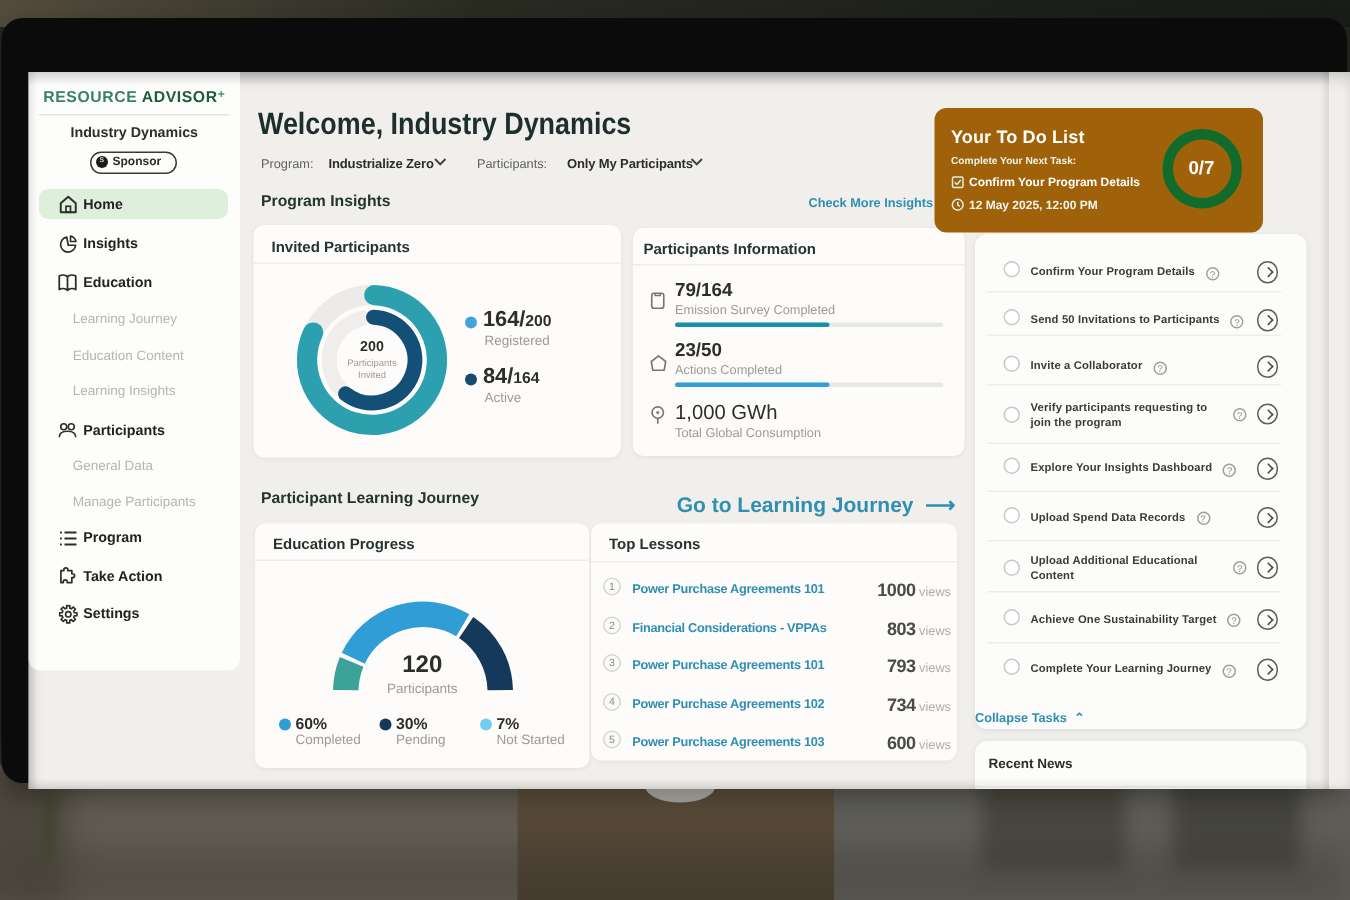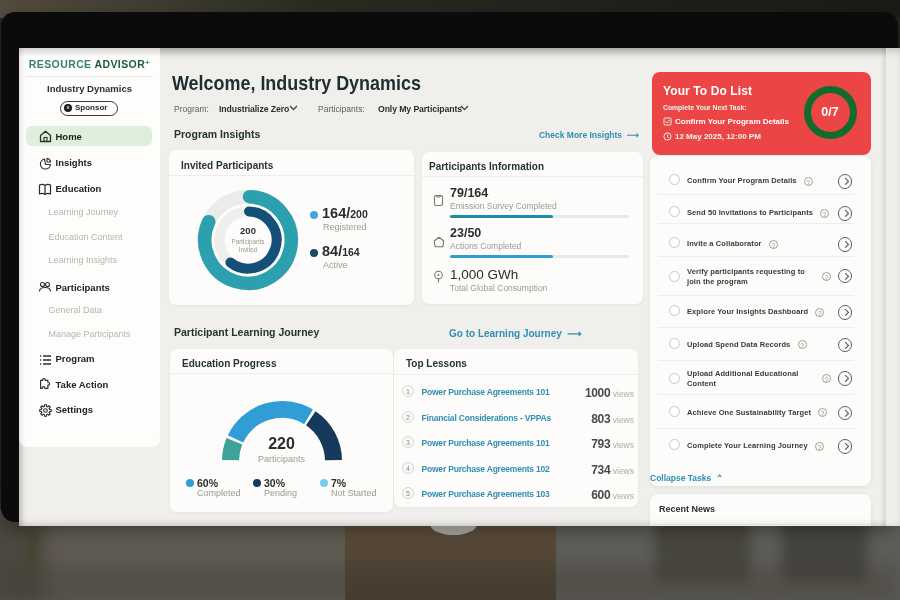--- a/index.html
+++ b/index.html
@@ -172,33 +172,33 @@
     <svg class="abs" style="left:11px;top:118px;" width="11" height="14" viewBox="0 0 11 14">
         <circle cx="5.5" cy="5" r="3.8" fill="none" stroke="#77766f" stroke-width="1.1"></circle>
         <path d="M5.5 8.8 L5.5 12.5" stroke="#77766f" stroke-width="1.1"></path>
         <circle cx="5.5" cy="5" r="1" fill="#77766f"></circle>
       </svg>
     <div class="abs" style="left:28px;top:115px;font-size:13.5px;font-weight:400;color:#2d2d2b;">1,000 GWh</div>
     <div class="abs" style="left:28px;top:131px;font-size:8.5px;color:#9b9a96;">Total Global Consumption</div>
   </div>
 
   <div class="abs" style="left:155px;top:278px;font-size:10.5px;font-weight:700;color:#24342f;">Participant Learning Journey</div>
-  <div class="abs" style="left:430px;top:279.5px;width:190px;text-align:left;font-size:10px;font-weight:700;color:#2d8fb4;">Go to Learning Journey &nbsp;⟶</div>
+  <div class="abs" style="left:430px;top:279.5px;width:190px;text-align:center;font-size:14px;font-weight:700;color:#2d8fb4;">Go to Learning Journey &nbsp;⟶</div>
 
   <div class="abs" style="left:151px;top:301px;width:223px;height:163px;background:#fdfcfa;border-radius:7px;box-shadow:0 1px 3px rgba(0,0,0,.05);">
     <div class="abs" style="left:12px;top:9px;font-size:10px;font-weight:700;color:#24342f;">Education Progress</div>
     <div class="abs" style="left:0;top:24px;width:223px;height:1px;background:#ededeb;"></div>
     <svg class="abs" style="left:50px;top:42px;" width="124" height="72" viewBox="0 0 124 72">
       <g transform="translate(62,70)">
         <path d="M -51.49 -0.90 A 51.5 51.5 0 0 1 -47.58 -19.71" fill="none" stroke="#3aa39a" stroke-width="17"></path>
         <path d="M -46.48 -22.17 A 51.5 51.5 0 0 1 26.52 -44.14" fill="none" stroke="#2d9ed9" stroke-width="17"></path>
         <path d="M 28.80 -42.70 A 51.5 51.5 0 0 1 51.49 -0.90" fill="none" stroke="#14395c" stroke-width="17"></path>
       </g>
     </svg>
-    <div class="abs" style="left:0;top:85.5px;width:223px;text-align:center;font-size:16px;font-weight:700;color:#2d2d2b;">220</div>
+    <div class="abs" style="left:0;top:85.5px;width:223px;text-align:center;font-size:16px;font-weight:700;color:#2d2d2b;">120</div>
     <div class="abs" style="left:0;top:104.5px;width:223px;text-align:center;font-size:9px;color:#9b9a96;">Participants</div>
     <div class="abs" style="left:16px;top:130px;width:8px;height:8px;border-radius:50%;background:#2d9ed9;"></div>
     <div class="abs" style="left:27px;top:127.5px;font-size:10.5px;font-weight:700;color:#2d2d2b;">60%</div>
     <div class="abs" style="left:27px;top:139px;font-size:9px;color:#9b9a96;">Completed</div>
     <div class="abs" style="left:83px;top:130px;width:8px;height:8px;border-radius:50%;background:#14395c;"></div>
     <div class="abs" style="left:94px;top:127.5px;font-size:10.5px;font-weight:700;color:#2d2d2b;">30%</div>
     <div class="abs" style="left:94px;top:139px;font-size:9px;color:#9b9a96;">Pending</div>
     <div class="abs" style="left:150px;top:130px;width:8px;height:8px;border-radius:50%;background:#72cef3;"></div>
     <div class="abs" style="left:161px;top:127.5px;font-size:10.5px;font-weight:700;color:#2d2d2b;">7%</div>
     <div class="abs" style="left:161px;top:139px;font-size:9px;color:#9b9a96;white-space:nowrap;">Not Started</div>
@@ -286,21 +286,21 @@
       </div>
     <div class="tsep" style="top:272px;"></div>
     <div class="task" style="top:283px;">
         <span class="tcirc"></span>
         <span class="ttext" style="top:2px;">Complete Your Learning Journey <span class="tq">?</span></span>
         <span class="tchev"></span>
       </div>
     <div class="abs" style="left:0;top:317px;width:221px;text-align:left;font-size:8.5px;font-weight:700;color:#2d8fb4;">Collapse Tasks &nbsp;⌃</div>
   </div>
 
-  <div class="abs" style="left:633px;top:23.5px;width:219px;height:83.5px;background:#ef4444;border-radius:8px;">
+  <div class="abs" style="left:604px;top:23.5px;width:219px;height:83.5px;background:#a16207;border-radius:8px;">
     <div class="abs" style="left:11px;top:12px;font-size:12px;font-weight:700;color:#fff;letter-spacing:.1px;">Your To Do List</div>
     <div class="abs" style="left:11px;top:32px;font-size:6.8px;font-weight:700;color:#eaf4ea;">Complete Your Next Task:</div>
     <svg class="abs" style="left:11px;top:45.5px;" width="9" height="9" viewBox="0 0 9 9">
         <rect x="1" y="1" width="7" height="7" rx="1" fill="none" stroke="#dfeedf" stroke-width="1"></rect>
         <path d="M2.5 4.5 L4 6 L6.5 3" fill="none" stroke="#dfeedf" stroke-width="1"></path>
       </svg>
     <div class="abs" style="left:23px;top:45.5px;font-size:8px;font-weight:700;color:#fff;">Confirm Your Program Details</div>
     <svg class="abs" style="left:11px;top:60px;" width="9" height="9" viewBox="0 0 9 9">
         <circle cx="4.5" cy="4.5" r="3.6" fill="none" stroke="#dfeedf" stroke-width="1"></circle>
         <path d="M4.5 2.5 L4.5 4.7 L6 5.6" fill="none" stroke="#dfeedf" stroke-width="1"></path>

